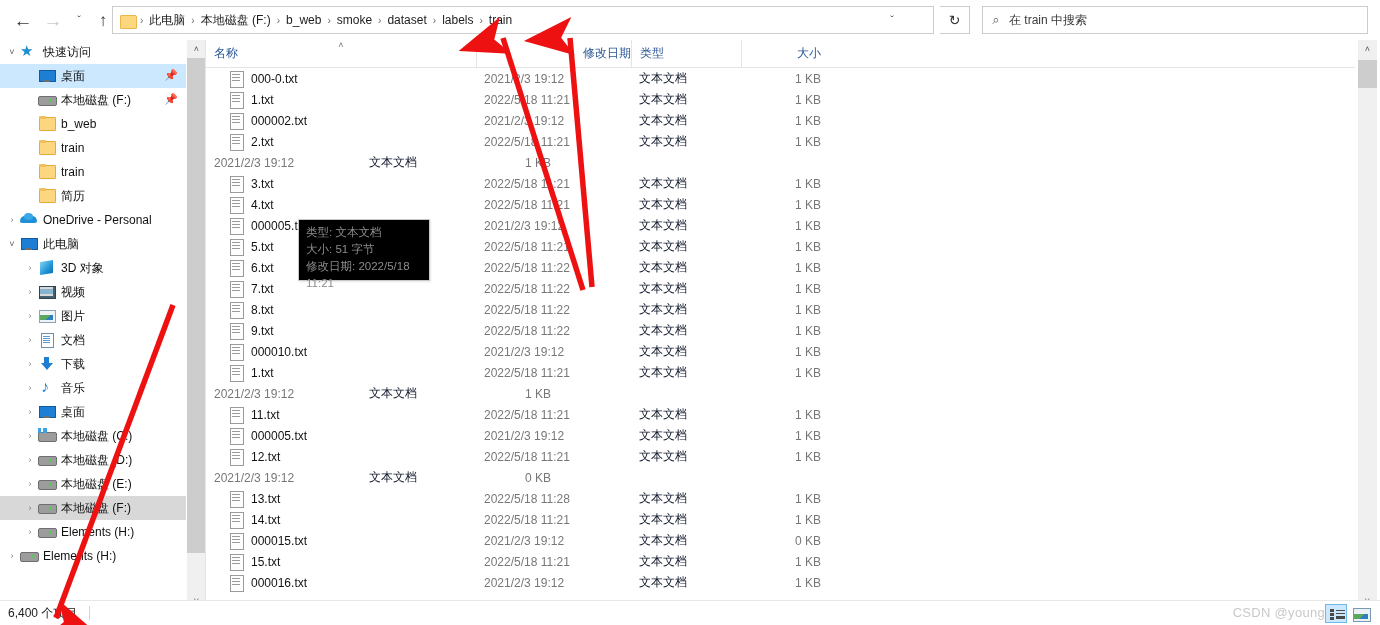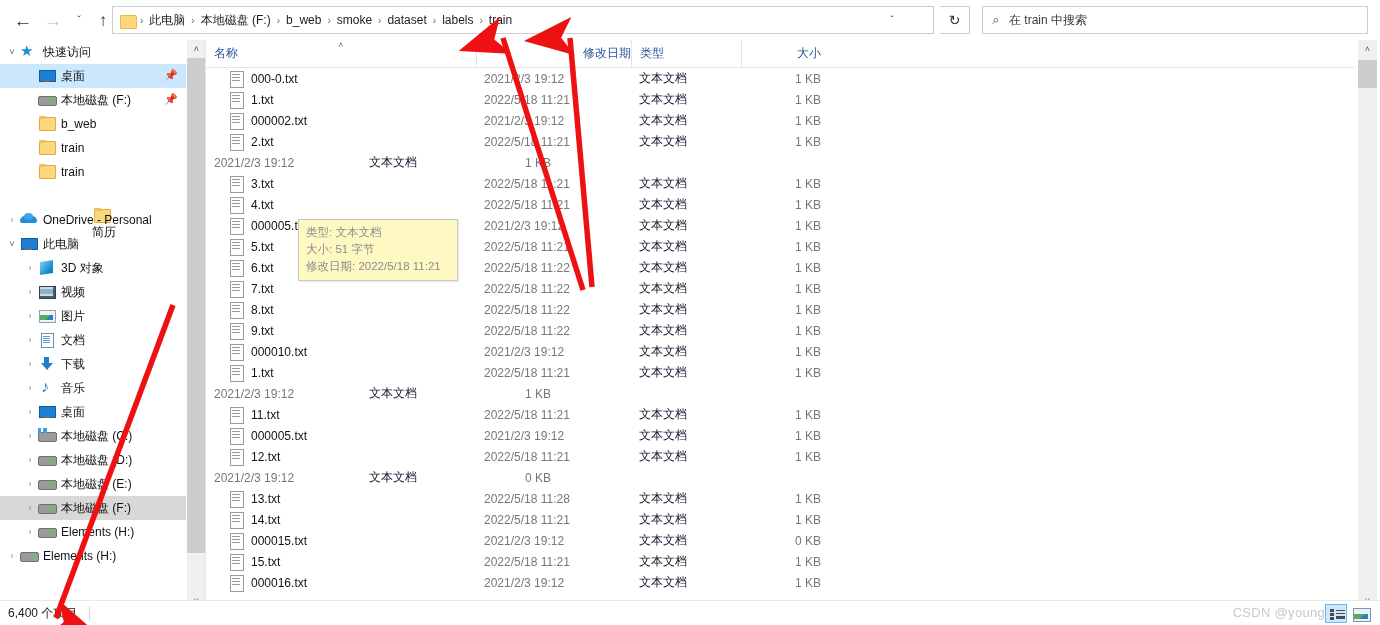--- a/index.html
+++ b/index.html
@@ -319,22 +319,22 @@
     background: linear-gradient(180deg,
       #9b9b9b 0 1px, transparent 1px 3px,
       #9b9b9b 3px 4px, transparent 4px 6px,
       #9b9b9b 6px 7px, transparent 7px 9px);
   }
 
   
   .tooltip {
     position: absolute;
     left: 298px; top: 219px;
-    width: 160px; height: 62px;
-    background: #fef9c3;
+    width: 132px; height: 62px;
+    background: #000000;
     border: 1px solid #c8c8c8;
     box-shadow: 1px 1px 2px rgba(0,0,0,0.10);
     padding: 4px 7px;
     font-size: 11.5px;
     color: #8c8c8c;
     line-height: 17px;
     z-index: 30;
   }
 
   
@@ -485,21 +485,21 @@
       <div class="tree-row" style="padding-left: 22px;">
         <span class="twisty empty"></span>
         <span class="tree-icon ic-folder"></span>
         <span class="tree-label">train</span>
       </div>
       <div class="tree-row" style="padding-left: 22px;">
         <span class="twisty empty"></span>
         <span class="tree-icon ic-folder"></span>
         <span class="tree-label">train</span>
       </div>
-      <div class="tree-row" style="padding-left: 22px; flex-direction: column;">
+      <div class="tree-row" style="padding-left: 22px;">
         <span class="twisty empty"></span>
         <span class="tree-icon ic-folder"></span>
         <span class="tree-label">简历</span>
       </div>
       <div class="tree-row" style="padding-left: 4px;">
         <span class="twisty">›</span>
         <span class="tree-icon ic-cloud"></span>
         <span class="tree-label">OneDrive - Personal</span>
       </div>
       <div class="tree-row" style="padding-left: 4px;">

